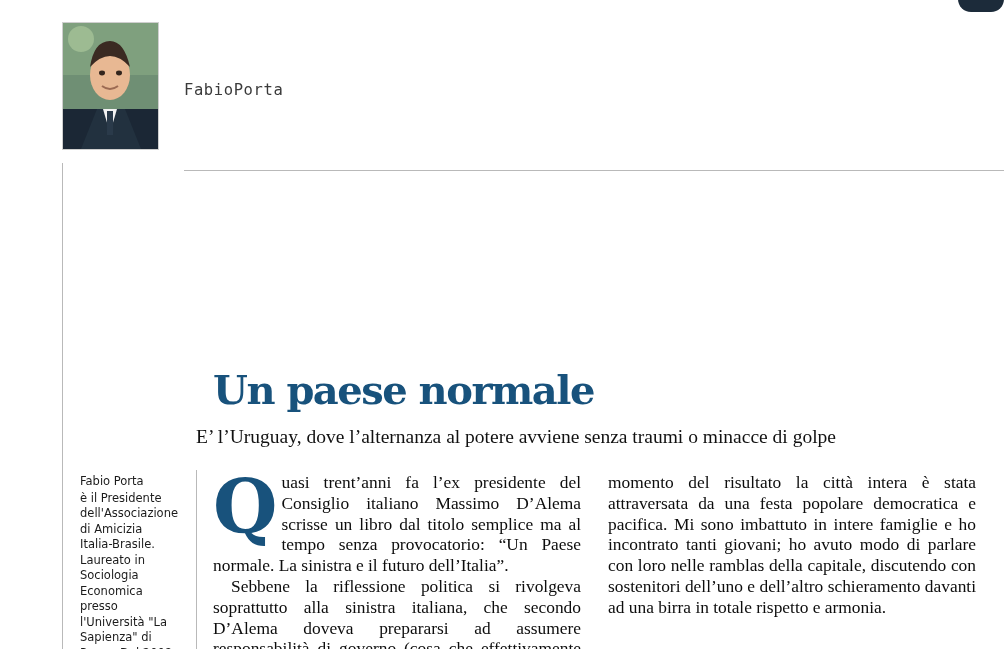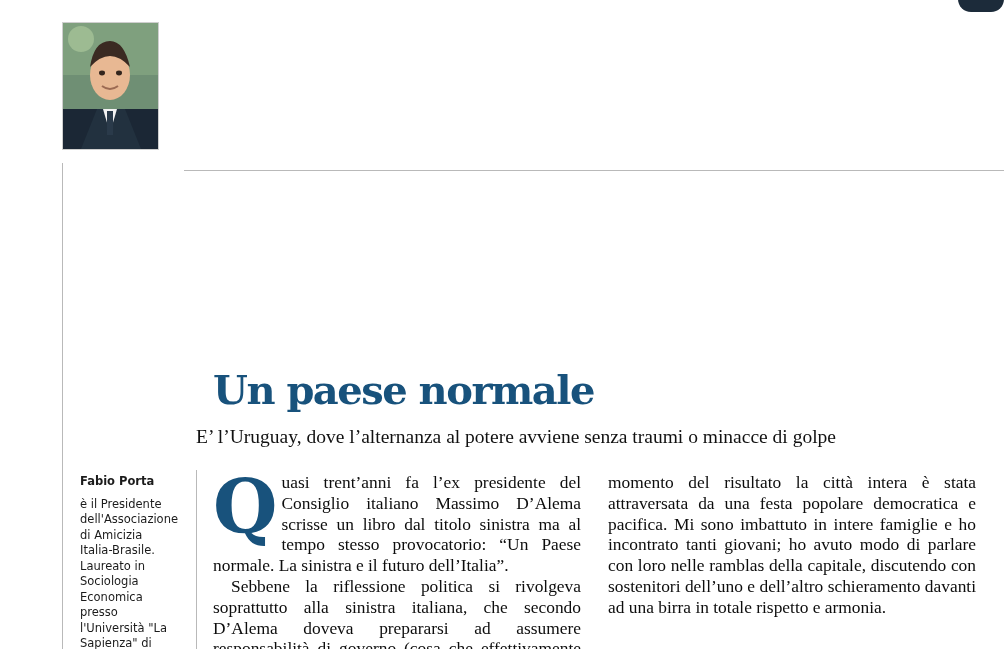--- a/index.html
+++ b/index.html
@@ -113,22 +113,22 @@
     position: absolute;
     left: 80px;
     top: 474px;
     width: 96px;
     font-family: "DejaVu Sans", sans-serif;
     font-size: 11.5px;
     line-height: 15.5px;
     color: #1b1b1b;
   }
   .bio-col .bio-name {
-    font-weight: bold;
-    margin-bottom: 7px;
+    font-weight: normal;
+    margin-bottom: 1px;
   }
   .bio-rule {
     position: absolute;
     left: 196px;
     top: 470px;
     width: 1px;
     height: 179px;
     background: #b9b9b9;
   }
 
@@ -178,36 +178,37 @@
       <rect x="44" y="88" width="6" height="24" fill="#2a3a4a"></rect>
       <ellipse cx="47" cy="52" rx="20" ry="25" fill="#e8b893"></ellipse>
       <path d="M27 44 q20 -22 40 0 q-6 -26 -20 -26 q-16 0 -20 26 Z" fill="#3a2a22"></path>
       <ellipse cx="39" cy="50" rx="3" ry="2.4" fill="#33251d"></ellipse>
       <ellipse cx="56" cy="50" rx="3" ry="2.4" fill="#33251d"></ellipse>
       <path d="M39 63 q8 6 16 0" stroke="#9c6a52" stroke-width="2" fill="none"></path>
     </svg>
   </div>
 
   <div class="opinione-block">
+    <div class="byline-top">FabioPorta</div>
   </div>
 
   <div class="masthead-rule"></div>
 </div>
 
 <h1 class="headline">Un paese normale</h1>
 <div class="subhead">E’ l’Uruguay, dove l’alternanza al potere avviene senza traumi o minacce di golpe</div>
 
 <div class="bio-col">
   <div class="bio-name">Fabio Porta</div>
   <div class="bio-text">è il Presidente dell'Associazione di Amicizia Italia-Brasile. Laureato in Sociologia Economica presso l'Università "La Sapienza" di Roma. Dal 2008</div>
 </div>
 <div class="bio-rule"></div>
 
 <div class="col col-1">
   <p>
-    <span class="dropcap">Q</span><span>uasi trent’anni fa l’ex presidente del Consiglio italiano Massimo D’Alema scrisse un libro dal titolo sinistra ma al tempo stesso provocatorio: “Un Paese normale. La sinistra e il futuro dell’Italia”.</span>
+    <span class="dropcap">Q</span><span>uasi trent’anni fa l’ex presidente del Consiglio italiano Massimo D’Alema scrisse un libro dal titolo semplice ma al tempo senza provocatorio: “Un Paese normale. La sinistra e il futuro dell’Italia”.</span>
   </p>
   <p>Sebbene la riflessione politica si rivolgeva soprattutto alla sinistra italiana, che secondo D’Alema doveva prepararsi ad assumere responsabilità di governo (cosa che effettivamente avvenne ne-</p>
 </div>
 
 <div class="col col-2">
   <p>momento del risultato la città intera è stata attraversata da una festa popolare democratica e pacifica.   Mi sono imbattuto in intere famiglie e ho incontrato tanti giovani; ho avuto modo di parlare con loro nelle ramblas della capitale, discutendo con sostenitori dell’uno e dell’altro schieramento davanti ad una birra in totale rispetto e armonia.</p>
 </div>
 
 </body></html>

